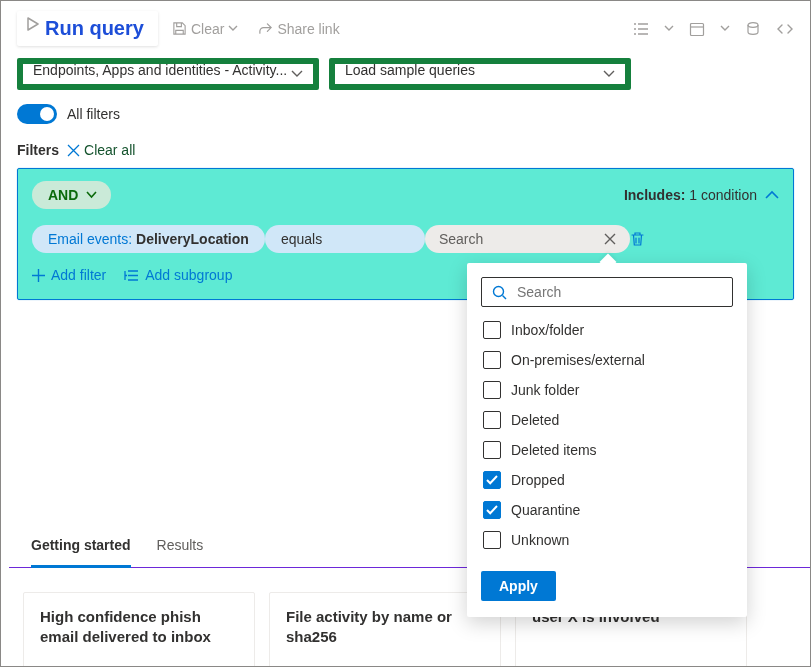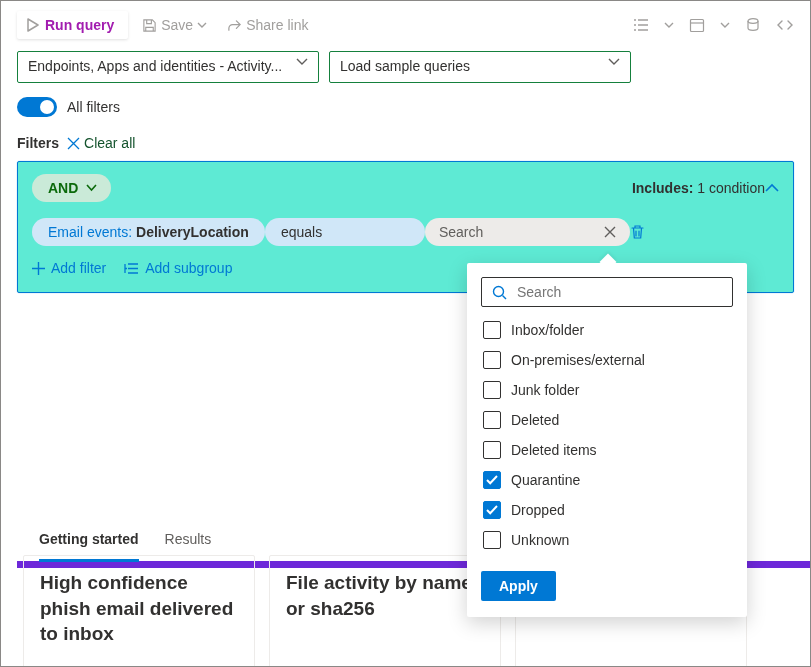--- a/index.html
+++ b/index.html
@@ -18,25 +18,25 @@
   .toolbar {
     display: flex;
     align-items: center;
     padding: 10px 16px 8px;
     gap: 8px;
   }
   .run-btn {
     background: #fff;
     border: none;
     padding: 6px 14px 6px 10px;
-    font-size: 14px;
+    font-size: 20px;
     font-weight: 600;
-    color: #a21caf;
-    display: flex;
-    align-items: center;
+    color: #1d4ed8;
+    display: flex;
+    align-items: flex-start;
     gap: 6px;
     cursor: default;
     box-shadow: 0 1px 3px rgba(0,0,0,0.12);
     border-radius: 2px;
   }
   .tb-btn {
     background: transparent;
     border: none;
     color: #a19f9d;
     font-size: 14px;
@@ -52,25 +52,25 @@
     gap: 14px;
     color: #a19f9d;
   }
   .tb-ricon { width: 18px; height: 18px; display:flex; align-items:center; justify-content:center; cursor:pointer;}
   .dropdown-row {
     display: flex;
     gap: 10px;
     padding: 4px 16px 10px;
   }
   .dropdown {
-    border: 1px solid #15803d;
+    border: 6px solid #15803d;
     border-radius: 2px;
     padding: 6px 10px;
     display: flex;
-    align-items: flex-start;
+    align-items: flex-end;
     justify-content: space-between;
     cursor: pointer;
     min-width: 300px;
     height: 32px;
   }
   .dropdown span.dd-text { white-space: nowrap; overflow: hidden; text-overflow: ellipsis; }
   .chev { color:#605e5c; }
   .filters-row {
     display: flex;
     align-items: center;
@@ -103,21 +103,21 @@
   }
   .and-pill {
     background: #caead8;
     color: #0b6a0b;
     font-weight: 600;
     padding: 6px 14px 6px 16px;
     border-radius: 16px;
     display:flex; align-items:center; gap:8px;
     cursor:pointer;
   }
-  .includes { font-size:14px; color:#323130; display:flex; align-items:center; gap:0;}
+  .includes { font-size:14px; color:#323130; display:flex; align-items:center; gap:8px;}
   .includes b { font-weight:600; }
   .collapse-ic { color:#0078d4; cursor:pointer; }
   .cond-row {
     display:flex; align-items:center; gap:0; margin-bottom:14px;
   }
   .pill {
     background:#d0e7f8; color:#323130; padding:6px 16px; border-radius:16px; font-size:14px;
     display:flex; align-items:center; gap:4px;
   }
   .pill .dim { color:#0078d4;}
@@ -125,32 +125,32 @@
   .pill-eq { min-width:160px; }
   .search-pill {
     background:#edebe9; color:#605e5c; padding:6px 14px; border-radius:16px; min-width:205px;
     display:flex; align-items:center; position:relative;
   }
   .search-pill .x { margin-left:auto; color:#605e5c; cursor:pointer; font-size:14px;}
   .trash { color:#0078d4; cursor:pointer; }
   .actions-row { display:flex; gap:18px; }
   .link-btn { display:flex; align-items:center; gap:6px; color:#0078d4; cursor:pointer; font-size:14px;}
   .tabs {
-    display:flex; gap:26px; padding: 0 22px; margin-top:230px; border-bottom:7px solid #6d28d9;
-    position:absolute; bottom:98px; left:16px; right:0;
+    display:flex; gap:26px; padding: 0 22px; margin-top:230px; border-bottom:1px solid #6d28d9;
+    position:absolute; bottom:98px; left:8px; right:0;
   }
   .tab { padding:10px 0 12px; color:#605e5c; cursor:pointer; font-size:14px;}
   .tab.active { color:#323130; font-weight:600; border-bottom:3px solid #0078d4; margin-bottom:-1px;}
   .cards {
     position:absolute; bottom:-2px; left:0; right:0;
     display:flex; gap:14px; padding:18px 22px 0;
   }
   .card {
     border:1px solid #edebe9; border-radius:2px; padding:14px 16px 20px; width:232px;
-    font-weight:600; font-size:19px; line-height:1.35;
+    font-weight:600; font-size:15px; line-height:1.35;
   }
   .dropdown-popup {
     position:absolute; top:262px; left:466px; width:280px;
     background:#fff; border-radius:2px;
     box-shadow:0 6px 20px rgba(0,0,0,0.18);
     padding:14px 14px 16px;
     z-index:50;
   }
   .dropdown-popup::before{
     content:""; position:absolute; top:-7px; left:135px;
@@ -183,21 +183,21 @@
         </svg>
     </span>
     <span>Run query</span>
   </button>
   <button class="tb-btn">
     <span>
       <svg width="15" height="15" viewBox="0 0 16 16">
           <path d="M2 2h9l3 3v9H2z M5 2v4h5V2 M4 10h8v4H4z" fill="none" stroke="#a19f9d" stroke-width="1.2"></path>
         </svg>
     </span>
-    <span>Save</span>
+    <span>Clear</span>
     <span class="chev">
       <svg width="10" height="7" viewBox="0 0 10 7">
           <path d="M1 1l4 4 4-4" fill="none" stroke="#a19f9d" stroke-width="1.4"></path>
         </svg>
     </span>
   </button>
   <button class="tb-btn">
     <span>
       <svg width="15" height="15" viewBox="0 0 16 16">
           <path d="M10 3l4 4-4 4M14 7H6a4 4 0 00-4 4v2" fill="none" stroke="#a19f9d" stroke-width="1.3" stroke-linecap="round"></path>
@@ -374,29 +374,29 @@
     <div class="opt">
       <span class="cb"></span>
       <span>Deleted items</span>
     </div>
     <div class="opt">
       <span class="cb checked">
         <svg width="12" height="10" viewBox="0 0 12 10">
             <path d="M1 5l3.2 3.2L11 1" fill="none" stroke="#fff" stroke-width="2"></path>
           </svg>
       </span>
-      <span>Quarantine</span>
+      <span>Dropped</span>
     </div>
     <div class="opt">
       <span class="cb checked">
         <svg width="12" height="10" viewBox="0 0 12 10">
             <path d="M1 5l3.2 3.2L11 1" fill="none" stroke="#fff" stroke-width="2"></path>
           </svg>
       </span>
-      <span>Dropped</span>
+      <span>Quarantine</span>
     </div>
     <div class="opt">
       <span class="cb"></span>
       <span>Unknown</span>
     </div>
   </div>
   <button class="apply-btn">
     <span>Apply</span>
   </button>
 </div>

